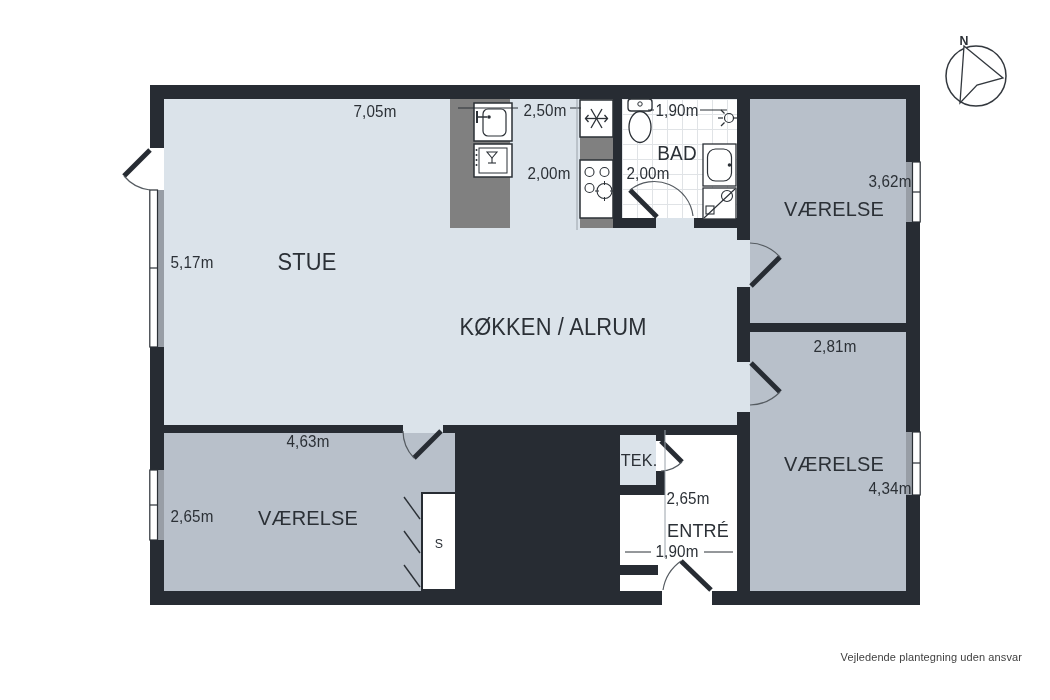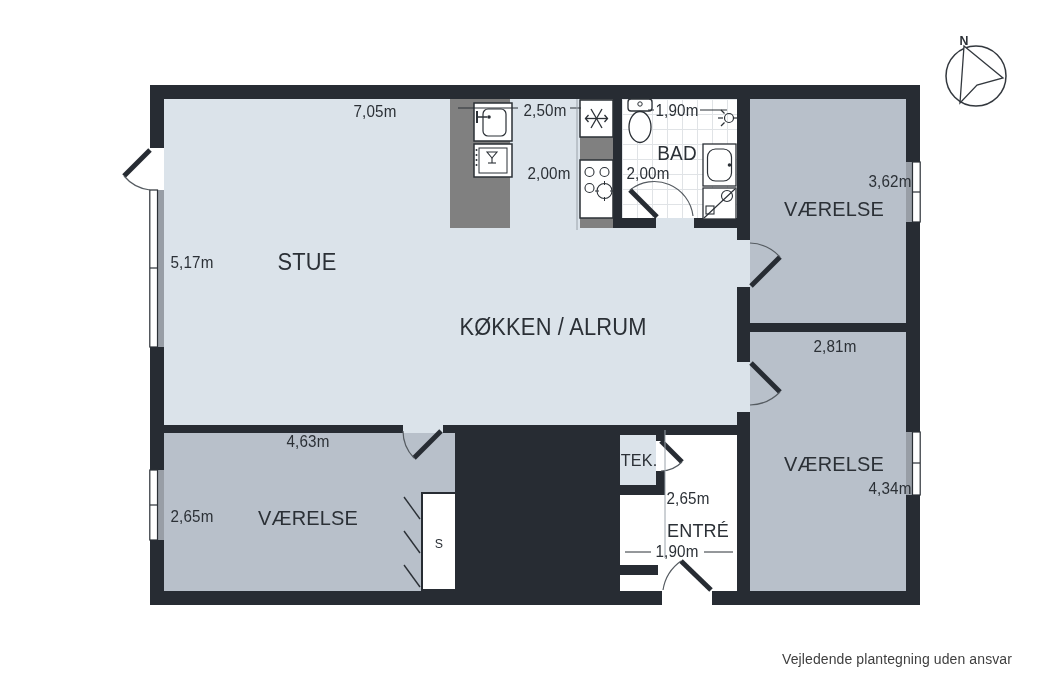--- a/index.html
+++ b/index.html
@@ -21,21 +21,21 @@
   .closet{position:absolute;background:#fff;border:2px solid var(--wall,#272c33);}
   .lbl{position:absolute;transform:translate(-50%,-50%) scaleX(.95);white-space:nowrap;
        font-size:16px;color:var(--text,#2b3036);letter-spacing:.2px;}
   .room{font-size:21px;}
   .big{font-size:23px;}
   .bad-l{font-size:20px;}
   .entre-l{font-size:19px;}
   .tek-l{font-size:17px;}
   .s-l{font-size:13px;}
   .north{font-size:13px;font-weight:bold;}
-  .disclaimer{position:absolute;right:38px;top:651px;font-size:14px;
+  .disclaimer{position:absolute;right:28px;top:651px;font-size:11px;
        color:var(--disclaimer,#3f3f3f);letter-spacing:.1px;text-align:right;}
   svg.overlay{position:absolute;left:0;top:0;pointer-events:none;}
 </style>
 </head>
 <body>
 
 <div class="fill-light" style="left:164px;top:99px;width:573px;height:326px;"></div>
 <div class="fill-room" style="left:750px;top:99px;width:156px;height:224px;"></div>
 <div class="fill-room" style="left:750px;top:332px;width:156px;height:259px;"></div>
 <div class="fill-room" style="left:164px;top:433px;width:291px;height:158px;"></div>

